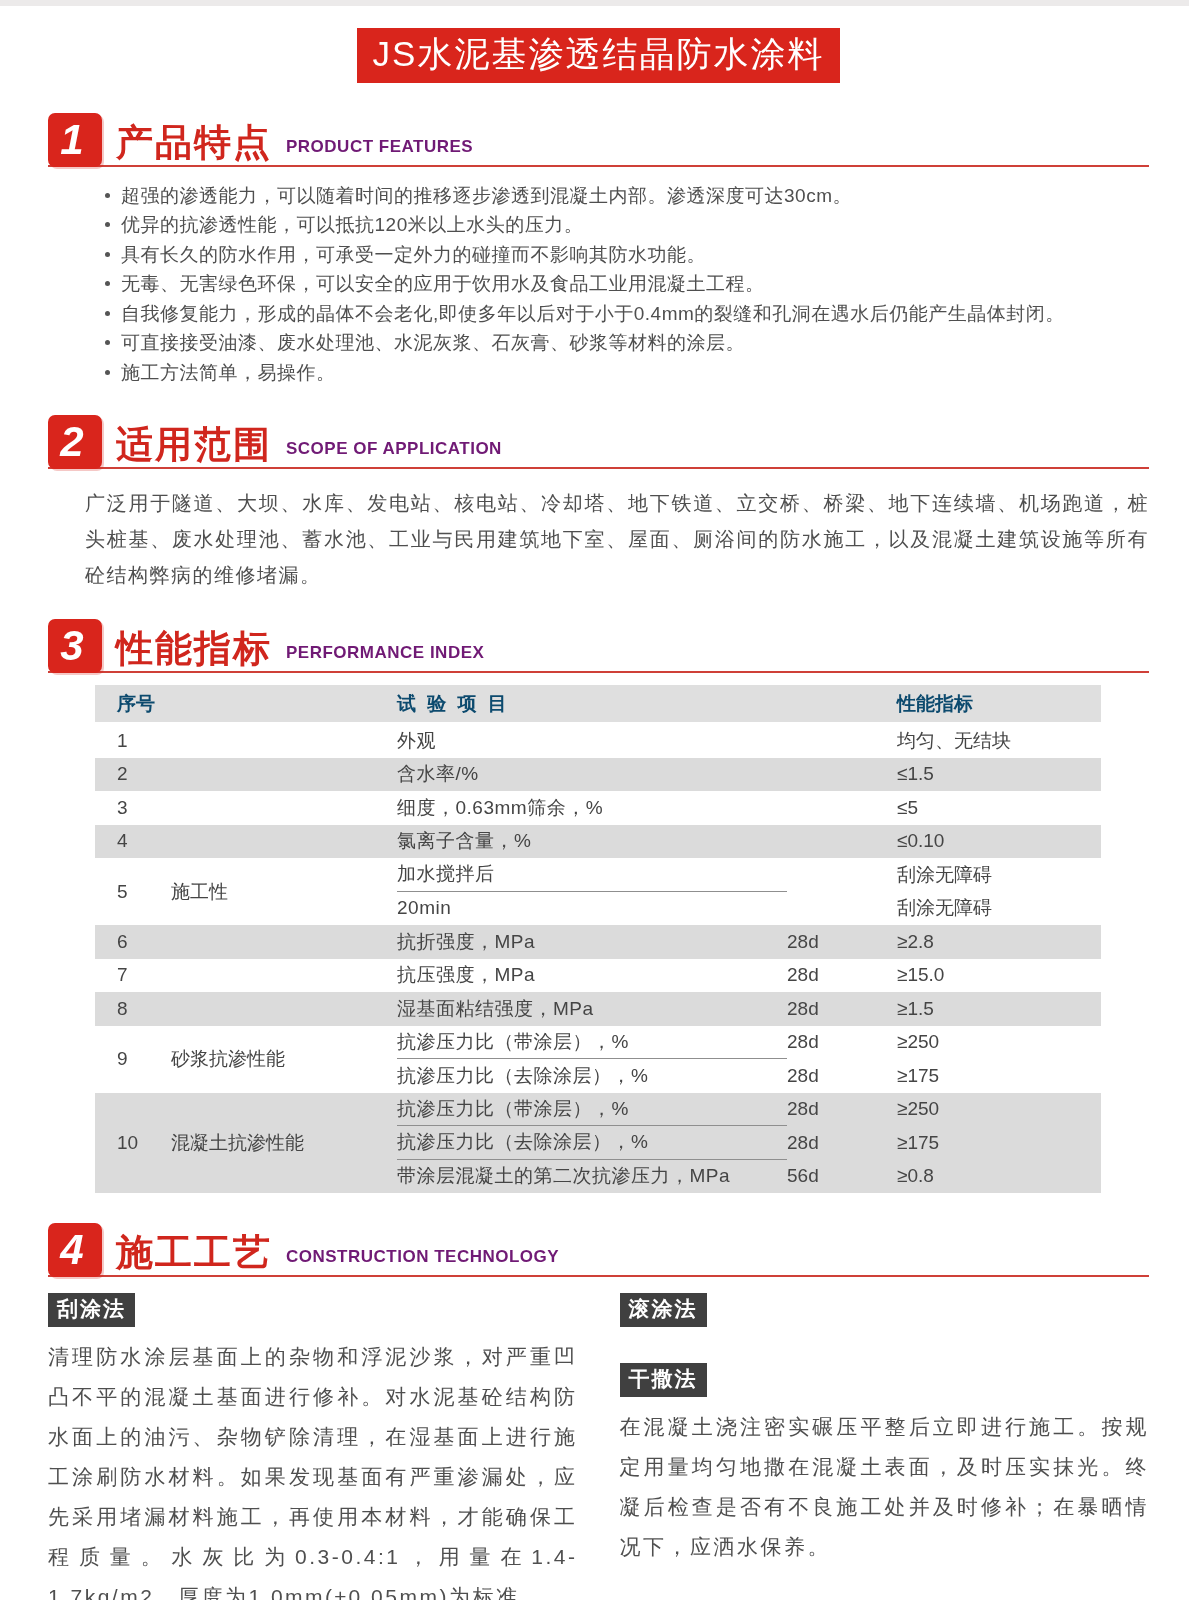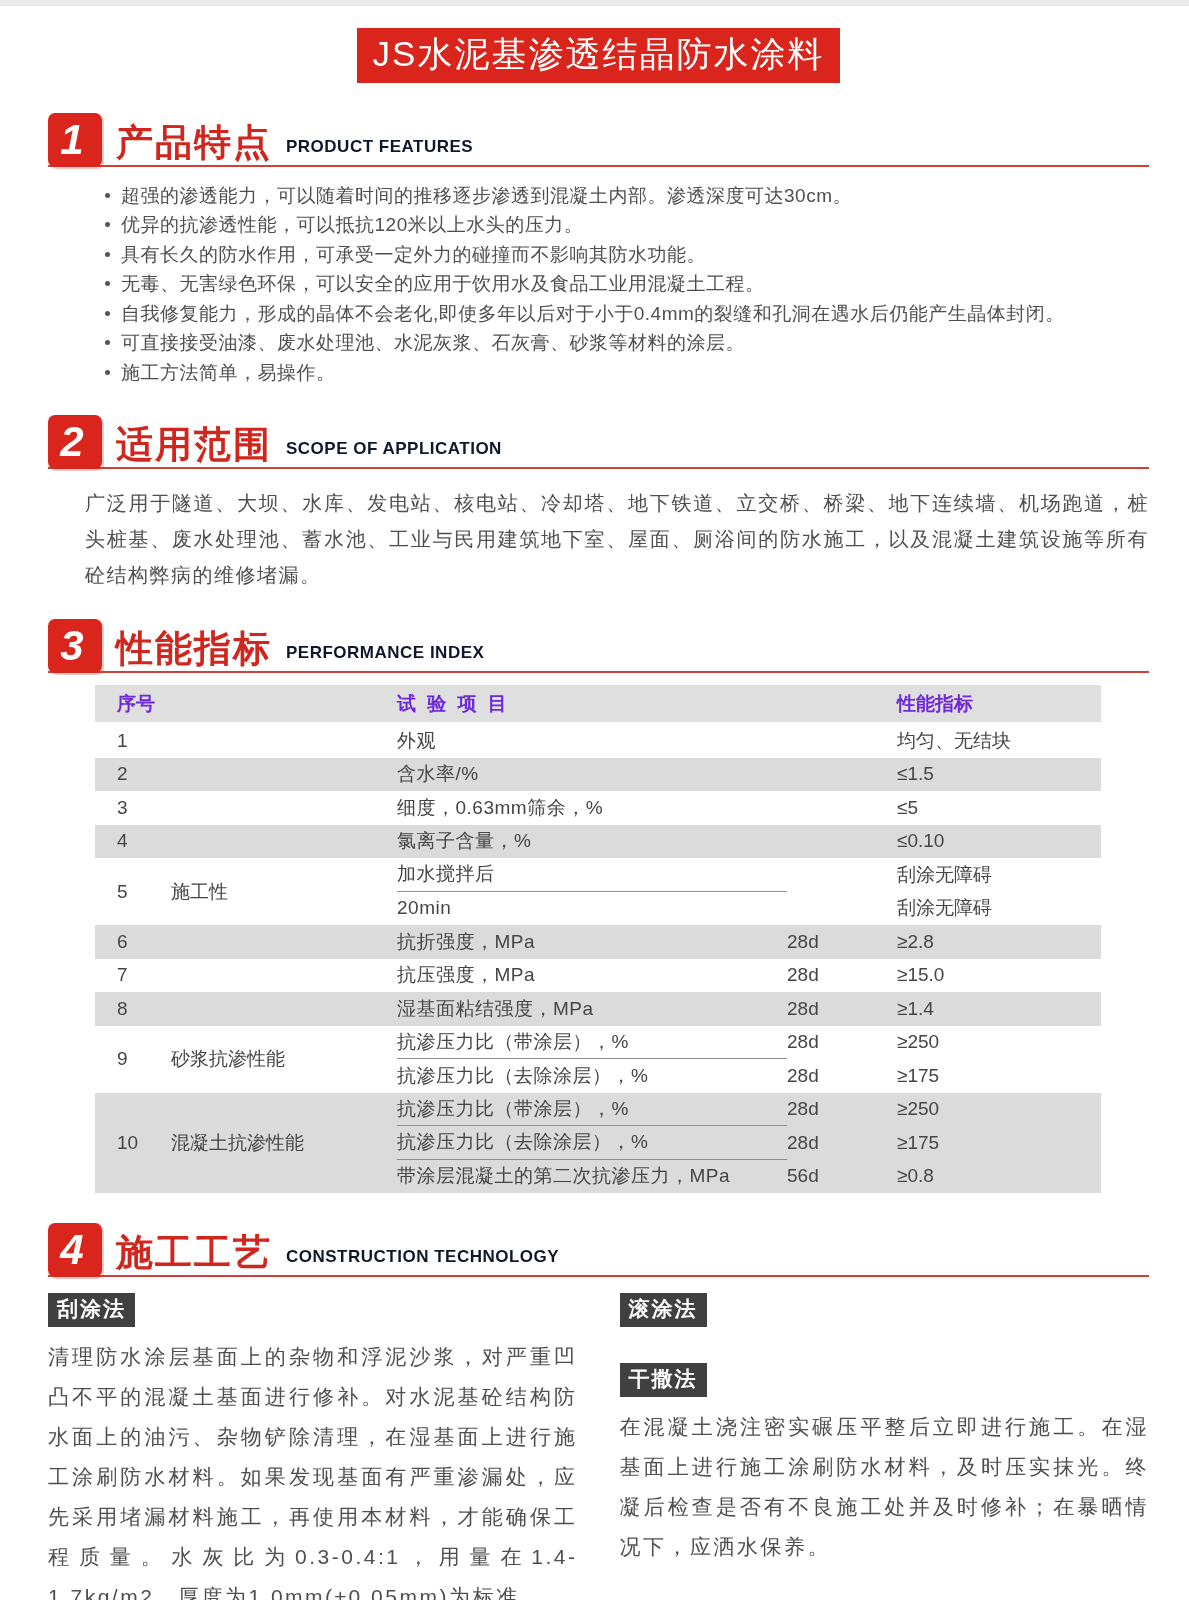--- a/index.html
+++ b/index.html
@@ -27,21 +27,21 @@
     padding-bottom: 0px; position:relative;
   }
   .sec-num {
     width:54px; height:54px; background:#d9251c; color:#fff;
     border-radius:7px; font-size:42px; font-weight:bold; font-style:italic;
     display:flex; align-items:center; justify-content:center;
     padding-right:6px; flex:0 0 auto; margin-bottom:-2px;
     box-shadow: 2px 2px 0 rgba(217,37,28,.25);
   }
   .sec-title { color:#d0261d; font-size:37px; font-weight:bold; letter-spacing:2px; line-height:1; padding-bottom:4px; }
-  .sec-sub { color:#0f172a; font-size:17px; font-weight:bold; letter-spacing:.5px; padding-bottom:8px; }
+  .sec-sub { color:#701a75; font-size:17px; font-weight:bold; letter-spacing:.5px; padding-bottom:8px; }
 
   
   .bullets { margin: 14px 0 0 55px; list-style:none; }
   .bullets li {
     font-size:19px; color:#4f4f4f; line-height:29.5px;
     padding-left:18px; position:relative; letter-spacing:.5px;
   }
   .bullets li::before {
     content:""; position:absolute; left:2px; top:12px;
     width:5px; height:5px; background:#555; border-radius:50%;
@@ -50,21 +50,21 @@
   
   .scope-text {
     margin: 16px 0 0 37px; font-size:20px; line-height:36px;
     color:#4f4f4f; letter-spacing:1.5px; text-align:justify;
   }
 
   
   .ptable { margin: 12px 0 0 47px; width: 1006px; font-size:19px; color:#454545; }
   .trow { display:flex; align-items:stretch; }
   .trow.shade { background:#dbdbdb; }
-  .trow.thead { background:#dfdfdf; font-weight:bold; color:#6d28d9; margin-bottom:2px; }
+  .trow.thead { background:#dfdfdf; font-weight:bold; color:#0c4a6e; margin-bottom:2px; }
   .trow.thead .line { min-height:37px; }
   .cell-seq { flex:0 0 76px; display:flex; align-items:center; padding-left:22px; }
   .cell-cat { flex:0 0 226px; display:flex; align-items:center; }
   .lines { flex:1 1 auto; display:flex; flex-direction:column; justify-content:center; }
   .line { display:grid; grid-template-columns: 390px 110px 1fr; min-height:33.5px; align-items:center; }
   .line .c-item { padding-right:55px; letter-spacing:.5px; align-self:stretch; display:flex; align-items:center; }
   .line:not(:last-child) .c-item { border-bottom:1px solid #8f8f8f;text-align:center; }
   .trow.thead .line .c-item { border-bottom:none; letter-spacing:3px; }
 
   
@@ -220,21 +220,21 @@
           </div>
         </div>
       </div>
       <div class="trow shade">
         <div class="cell-seq">8</div>
         <div class="cell-cat"></div>
         <div class="lines">
           <div class="line">
             <div class="c-item">湿基面粘结强度，MPa</div>
             <div class="c-age">28d</div>
-            <div class="c-index">≥1.4</div>
+            <div class="c-index">≥1.5</div>
           </div>
         </div>
       </div>
       <div class="trow ">
         <div class="cell-seq">9</div>
         <div class="cell-cat">砂浆抗渗性能</div>
         <div class="lines">
           <div class="line">
             <div class="c-item">抗渗压力比（带涂层），%</div>
             <div class="c-age">28d</div>
@@ -279,17 +279,17 @@
   </div>
   <div class="cols">
     <div class="col">
       <span class="badge">刮涂法</span>
       <p class="method-text">清理防水涂层基面上的杂物和浮泥沙浆，对严重凹凸不平的混凝土基面进行修补。对水泥基砼结构防水面上的油污、杂物铲除清理，在湿基面上进行施工涂刷防水材料。如果发现基面有严重渗漏处，应先采用堵漏材料施工，再使用本材料，才能确保工程质量。水灰比为0.3-0.4:1，用量在1.4-1.7kg/m2，厚度为1.0mm(±0.05mm)为标准。</p>
     </div>
     <div class="col">
       <span class="badge">滚涂法</span>
       <div class="badge-gap"></div>
       <span class="badge">干撒法</span>
-      <p class="method-text">在混凝土浇注密实碾压平整后立即进行施工。在湿基面上进行施工涂刷防水材料，及时压实抹光。终凝后检查是否有不良施工处并及时修补；在暴晒情况下，应洒水保养。</p>
+      <p class="method-text">在混凝土浇注密实碾压平整后立即进行施工。按规定用量均匀地撒在混凝土表面，及时压实抹光。终凝后检查是否有不良施工处并及时修补；在暴晒情况下，应洒水保养。</p>
     </div>
   </div>
 
 </div>
 
 </body></html>

